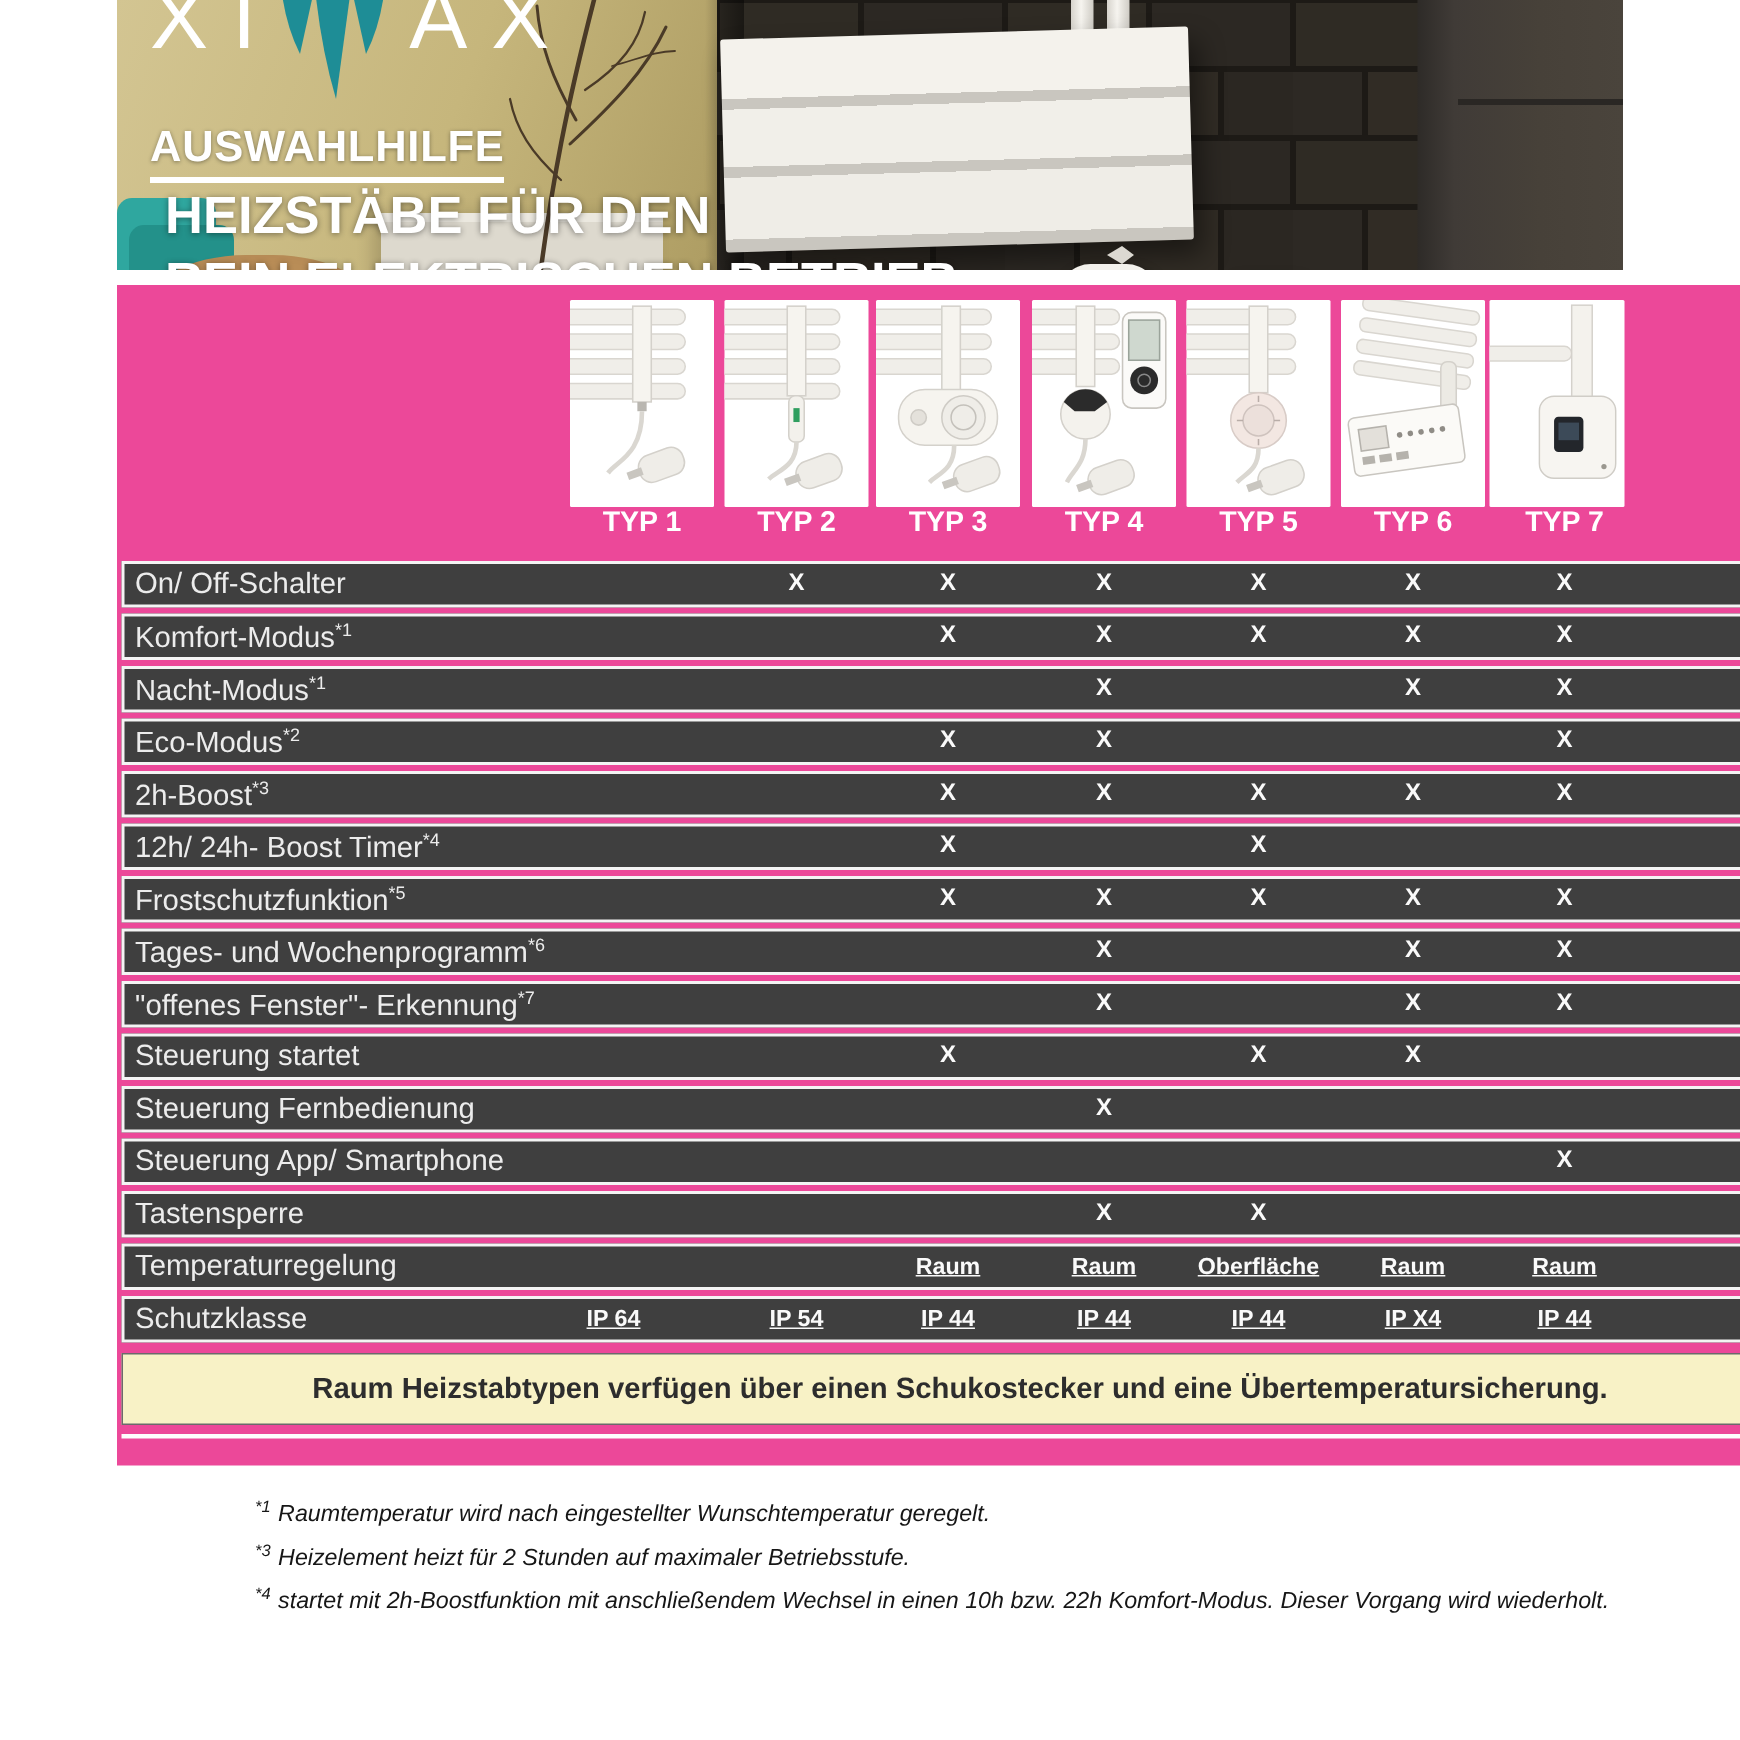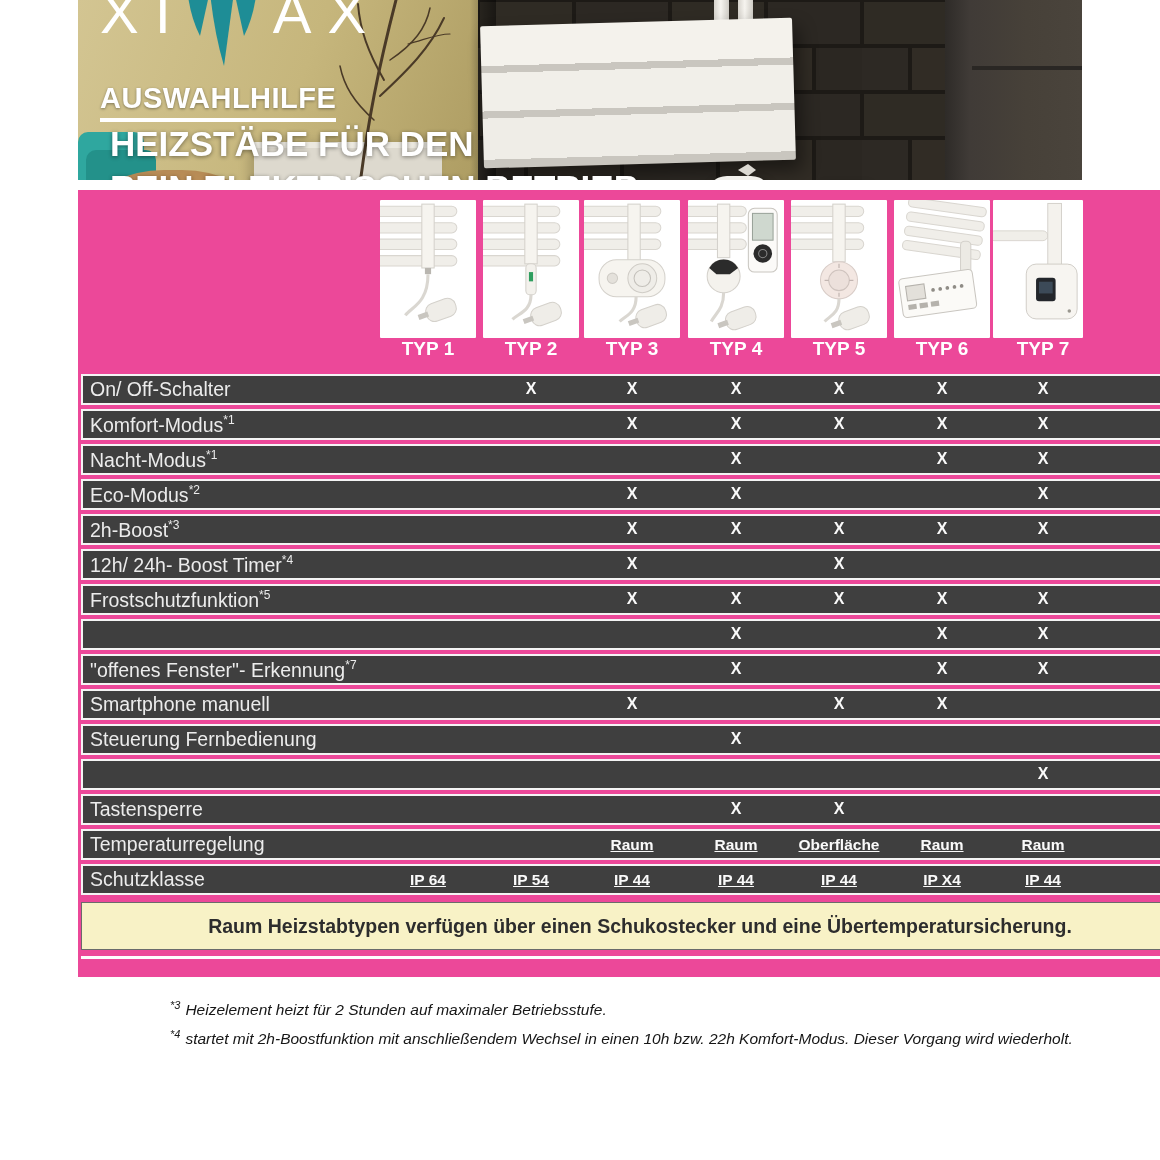--- a/index.html
+++ b/index.html
@@ -362,69 +362,72 @@
         </div>
         <div class="trow">
           <span class="rlabel">Frostschutzfunktion<sup>*5</sup></span>
           <span class="cval" style="left: 549px;">X</span>
           <span class="cval" style="left: 653px;">X</span>
           <span class="cval" style="left: 756px;">X</span>
           <span class="cval" style="left: 859px;">X</span>
           <span class="cval" style="left: 960px;">X</span>
         </div>
         <div class="trow">
+          <span class="rlabel">Tages- und Wochenprogramm<sup>*6</sup></span>
           <span class="cval" style="left: 653px;">X</span>
           <span class="cval" style="left: 859px;">X</span>
           <span class="cval" style="left: 960px;">X</span>
         </div>
         <div class="trow">
           <span class="rlabel">"offenes Fenster"- Erkennung<sup>*7</sup></span>
           <span class="cval" style="left: 653px;">X</span>
           <span class="cval" style="left: 859px;">X</span>
           <span class="cval" style="left: 960px;">X</span>
         </div>
         <div class="trow">
-          <span class="rlabel">Smartphone manuell</span>
+          <span class="rlabel">Steuerung startet</span>
           <span class="cval" style="left: 549px;">X</span>
           <span class="cval" style="left: 756px;">X</span>
           <span class="cval" style="left: 859px;">X</span>
         </div>
         <div class="trow">
           <span class="rlabel">Steuerung Fernbedienung</span>
           <span class="cval" style="left: 653px;">X</span>
         </div>
         <div class="trow">
+          <span class="rlabel">Steuerung App/ Smartphone</span>
           <span class="cval" style="left: 960px;">X</span>
         </div>
         <div class="trow">
           <span class="rlabel">Tastensperre</span>
           <span class="cval" style="left: 653px;">X</span>
           <span class="cval" style="left: 756px;">X</span>
         </div>
         <div class="trow">
           <span class="rlabel">Temperaturregelung</span>
           <span class="cval small" style="left: 549px;">Raum</span>
           <span class="cval small" style="left: 653px;">Raum</span>
           <span class="cval small" style="left: 756px;">Oberfläche</span>
           <span class="cval small" style="left: 859px;">Raum</span>
           <span class="cval small" style="left: 960px;">Raum</span>
         </div>
         <div class="trow">
           <span class="rlabel">Schutzklasse</span>
-          <span class="cval small" style="left: 345px;">IP 64</span>
+          <span class="cval small" style="left: 326px;">IP 64</span>
           <span class="cval small" style="left: 448px;">IP 54</span>
           <span class="cval small" style="left: 549px;">IP 44</span>
           <span class="cval small" style="left: 653px;">IP 44</span>
           <span class="cval small" style="left: 756px;">IP 44</span>
           <span class="cval small" style="left: 859px;">IP X4</span>
           <span class="cval small" style="left: 960px;">IP 44</span>
         </div>
       </div>
 
     <div class="banner">Raum Heizstabtypen verfügen über einen Schukostecker und eine Übertemperatursicherung.</div>
     <div class="panel-line"></div>
   </div>
 
   <div class="footnotes" id="footnotes">
+      <div class="fnote"><sup>*1</sup><span>Raumtemperatur wird nach eingestellter Wunschtemperatur geregelt.</span></div>
       <div class="fnote"><sup>*3</sup><span>Heizelement heizt für 2 Stunden auf maximaler Betriebsstufe.</span></div>
       <div class="fnote"><sup>*4</sup><span>startet mit 2h-Boostfunktion mit anschließendem Wechsel in einen 10h bzw. 22h Komfort-Modus. Dieser Vorgang wird wiederholt.</span></div>
     </div>
 </div>
 
 </body></html>

